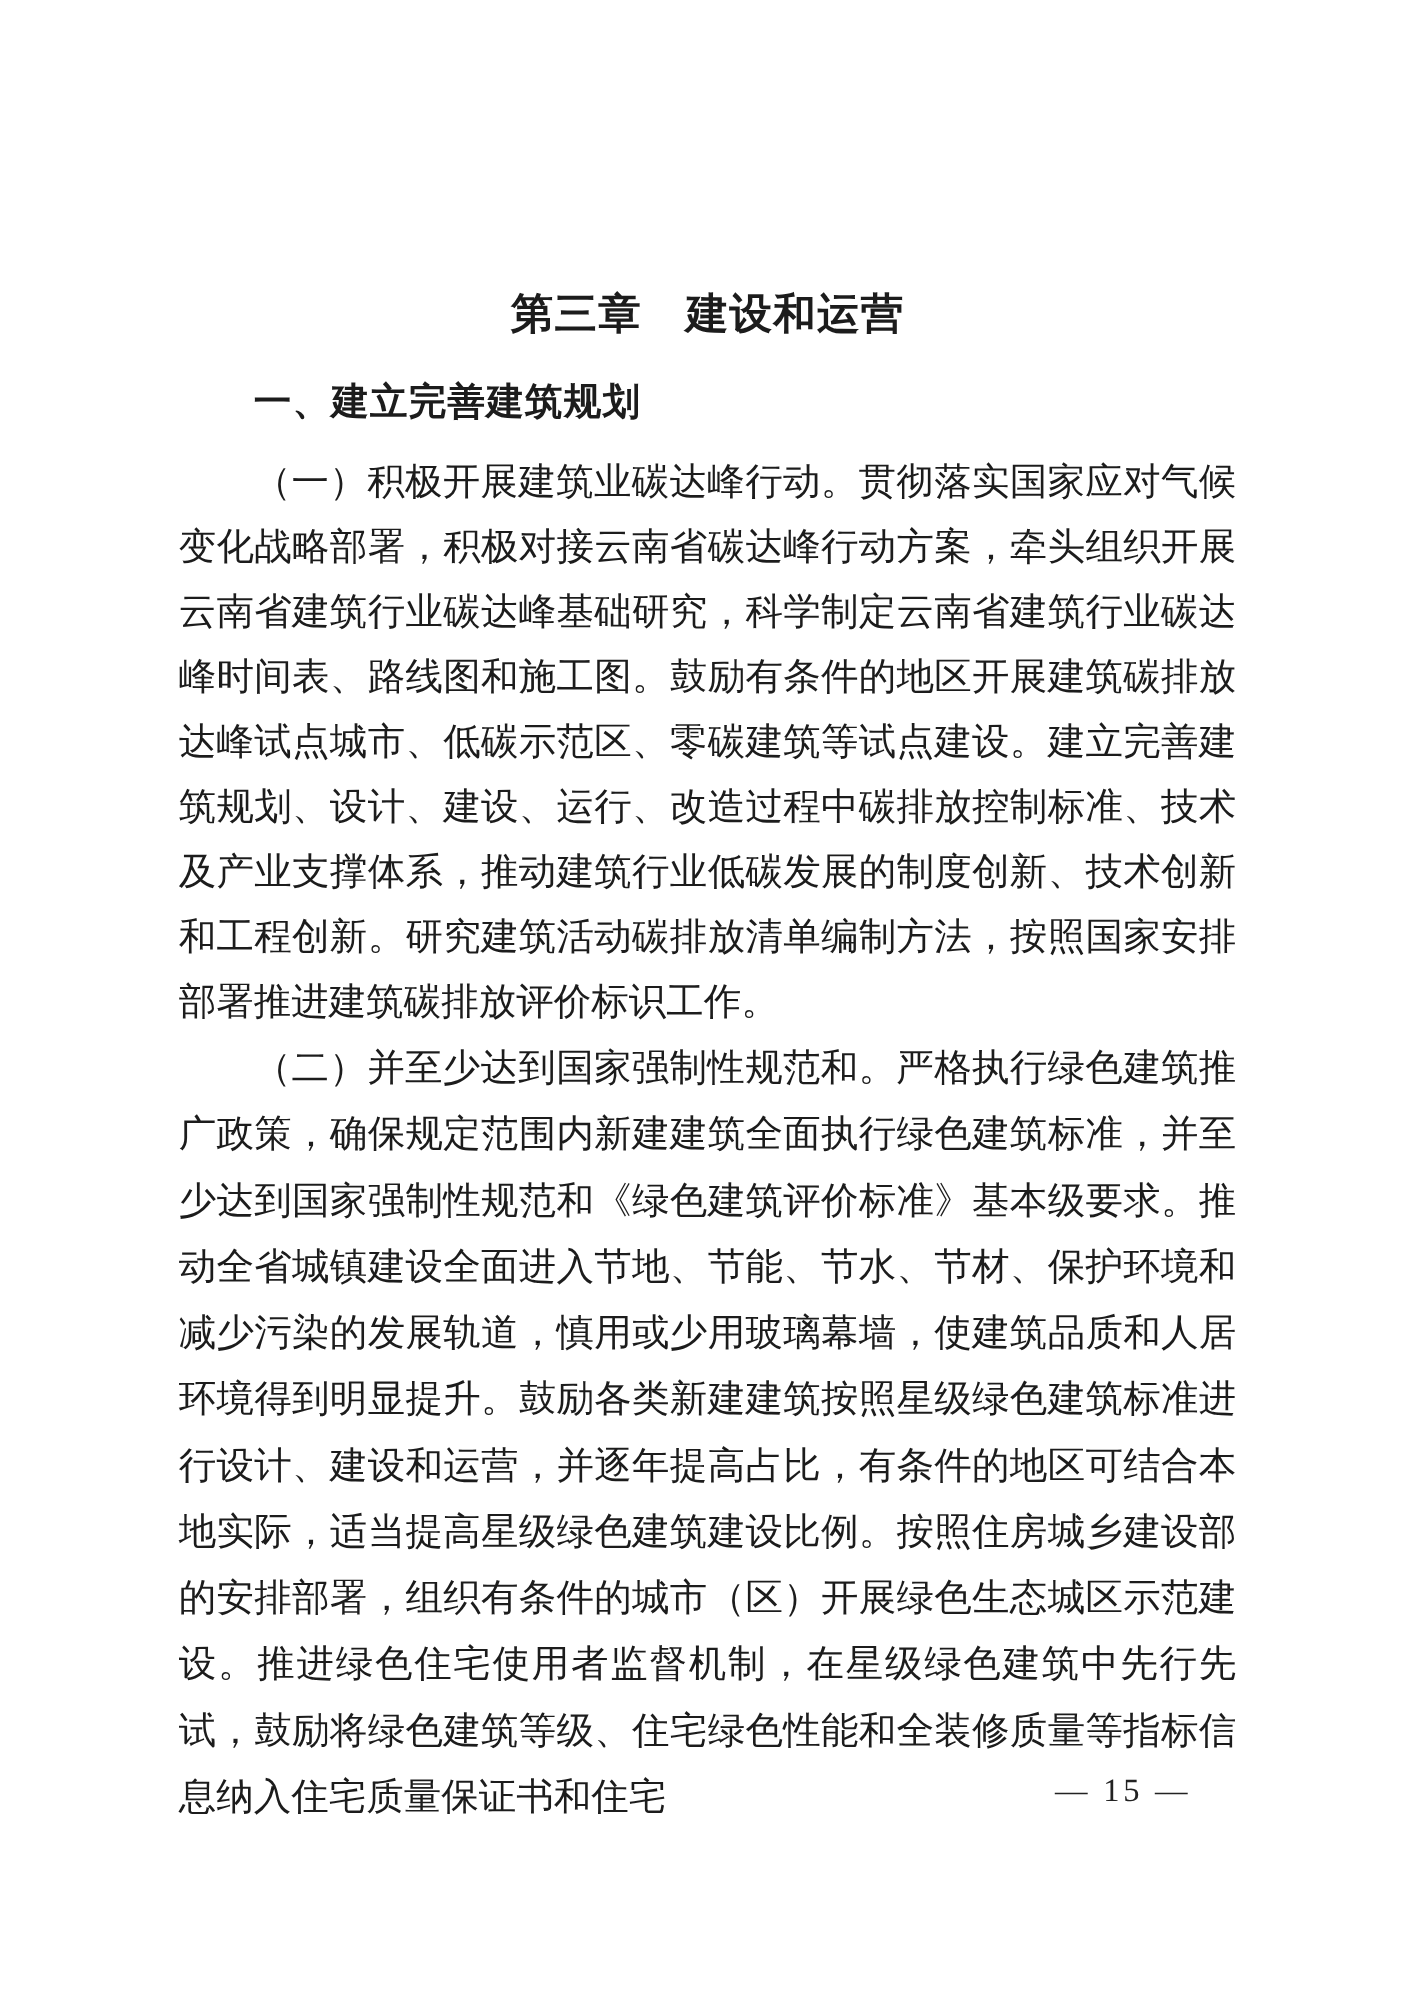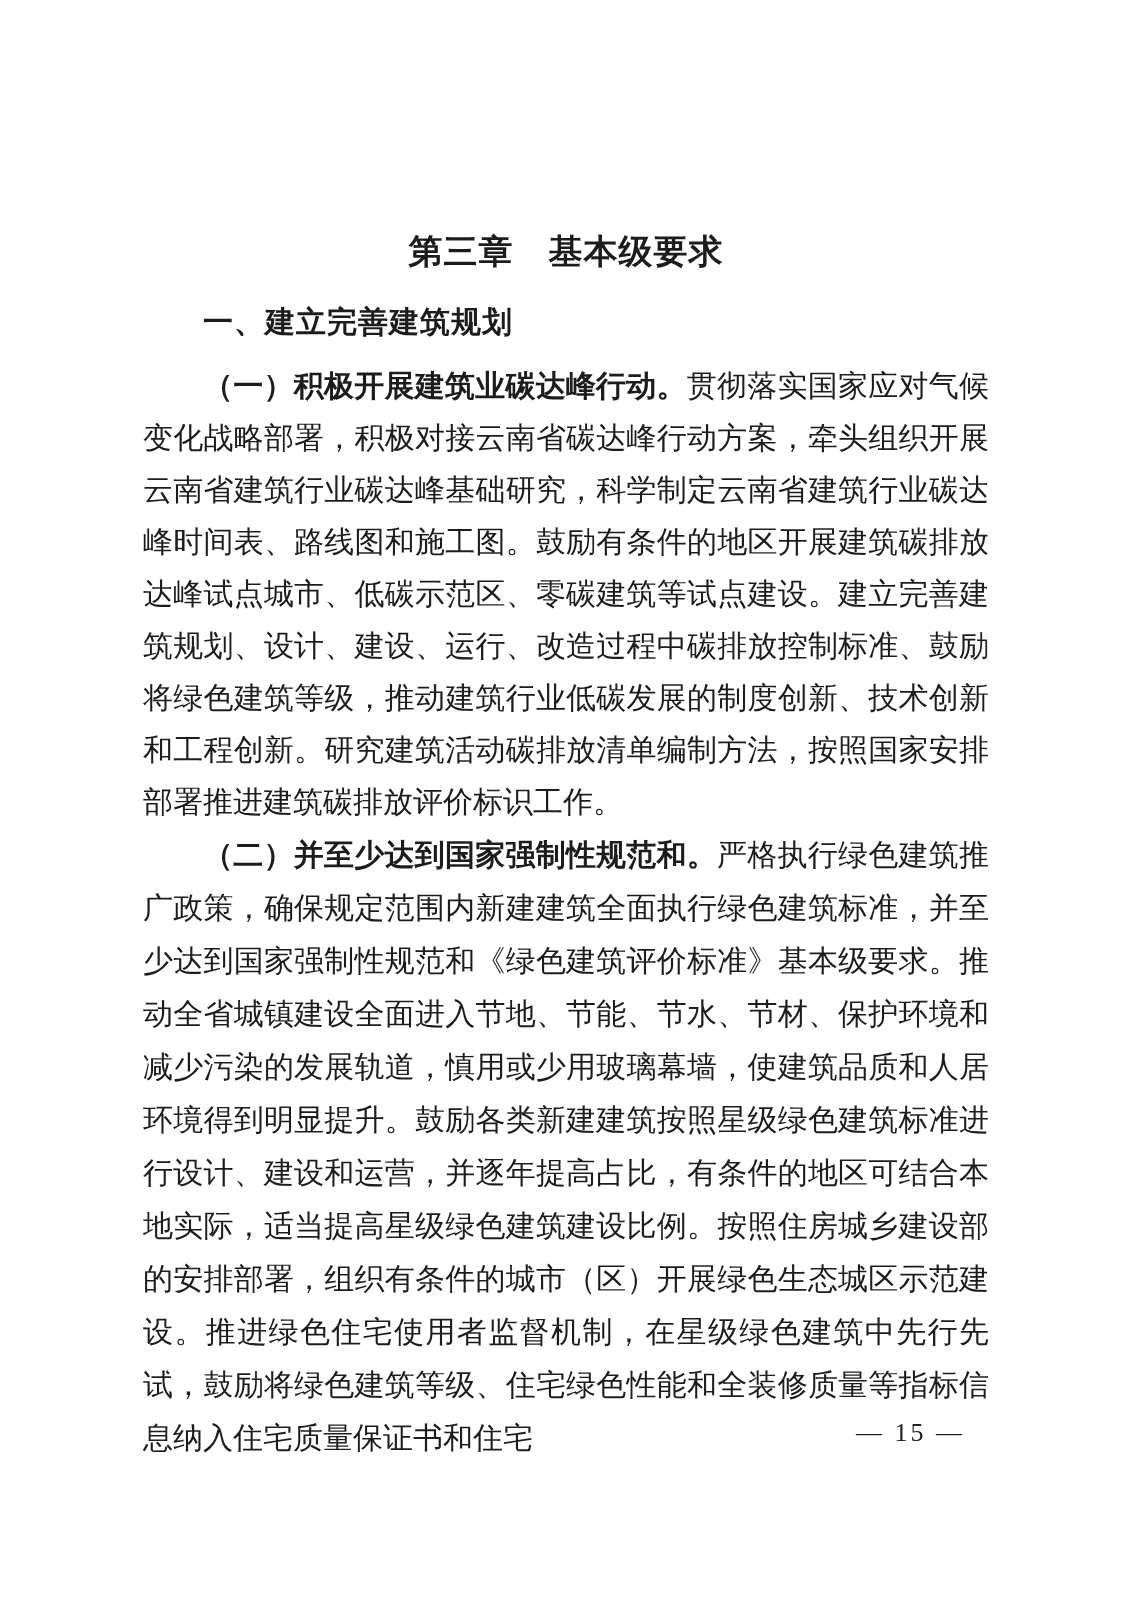--- a/index.html
+++ b/index.html
@@ -39,41 +39,41 @@
     margin: 0;
     font-family: "Liberation Serif", "DejaVu Serif", serif;
     font-size: 30px;
     text-align: justify;
     text-justify: inter-ideograph;
     text-indent: 2em;
   }
   .para-1 { line-height: 52px; }
   .para-2 { line-height: 53px; }
   .para-lead {
-    font-weight: bold;
+    font-weight: normal;
   }
   .page-number {
     position: absolute;
     top: 1418px;
-    right: 166px;
+    right: 178px;
     font-family: "Liberation Serif", "DejaVu Serif", serif;
     font-size: 26px;
     line-height: 30px;
     letter-spacing: 3px;
     color: #222222;
   }
 </style>
 </head>
 <body>
 
 <div class="page">
 
-  <h1 class="chapter-title">第三章　基本级要求</h1>
+  <h1 class="chapter-title">第三章　建设和运营</h1>
 
   <h2 class="section-heading">一、建立完善建筑规划</h2>
 
-  <p class="body-para para-1"><span class="para-lead">（一）积极开展建筑业碳达峰行动。</span><span>贯彻落实国家应对气候变化战略部署，积极对接云南省碳达峰行动方案，牵头组织开展云南省建筑行业碳达峰基础研究，科学制定云南省建筑行业碳达峰时间表、路线图和施工图。鼓励有条件的地区开展建筑碳排放达峰试点城市、低碳示范区、零碳建筑等试点建设。建立完善建筑规划、设计、建设、运行、改造过程中碳排放控制标准、鼓励将绿色建筑等级，推动建筑行业低碳发展的制度创新、技术创新和工程创新。研究建筑活动碳排放清单编制方法，按照国家安排部署推进建筑碳排放评价标识工作。</span></p>
+  <p class="body-para para-1"><span class="para-lead">（一）积极开展建筑业碳达峰行动。</span><span>贯彻落实国家应对气候变化战略部署，积极对接云南省碳达峰行动方案，牵头组织开展云南省建筑行业碳达峰基础研究，科学制定云南省建筑行业碳达峰时间表、路线图和施工图。鼓励有条件的地区开展建筑碳排放达峰试点城市、低碳示范区、零碳建筑等试点建设。建立完善建筑规划、设计、建设、运行、改造过程中碳排放控制标准、技术及产业支撑体系，推动建筑行业低碳发展的制度创新、技术创新和工程创新。研究建筑活动碳排放清单编制方法，按照国家安排部署推进建筑碳排放评价标识工作。</span></p>
 
   <p class="body-para para-2"><span class="para-lead">（二）并至少达到国家强制性规范和。</span><span>严格执行绿色建筑推广政策，确保规定范围内新建建筑全面执行绿色建筑标准，并至少达到国家强制性规范和《绿色建筑评价标准》基本级要求。推动全省城镇建设全面进入节地、节能、节水、节材、保护环境和减少污染的发展轨道，慎用或少用玻璃幕墙，使建筑品质和人居环境得到明显提升。鼓励各类新建建筑按照星级绿色建筑标准进行设计、建设和运营，并逐年提高占比，有条件的地区可结合本地实际，适当提高星级绿色建筑建设比例。按照住房城乡建设部的安排部署，组织有条件的城市（区）开展绿色生态城区示范建设。推进绿色住宅使用者监督机制，在星级绿色建筑中先行先试，鼓励将绿色建筑等级、住宅绿色性能和全装修质量等指标信息纳入住宅质量保证书和住宅</span></p>
 
   <div class="page-number">— 15 —</div>
 
 </div>
 
 </body></html>

